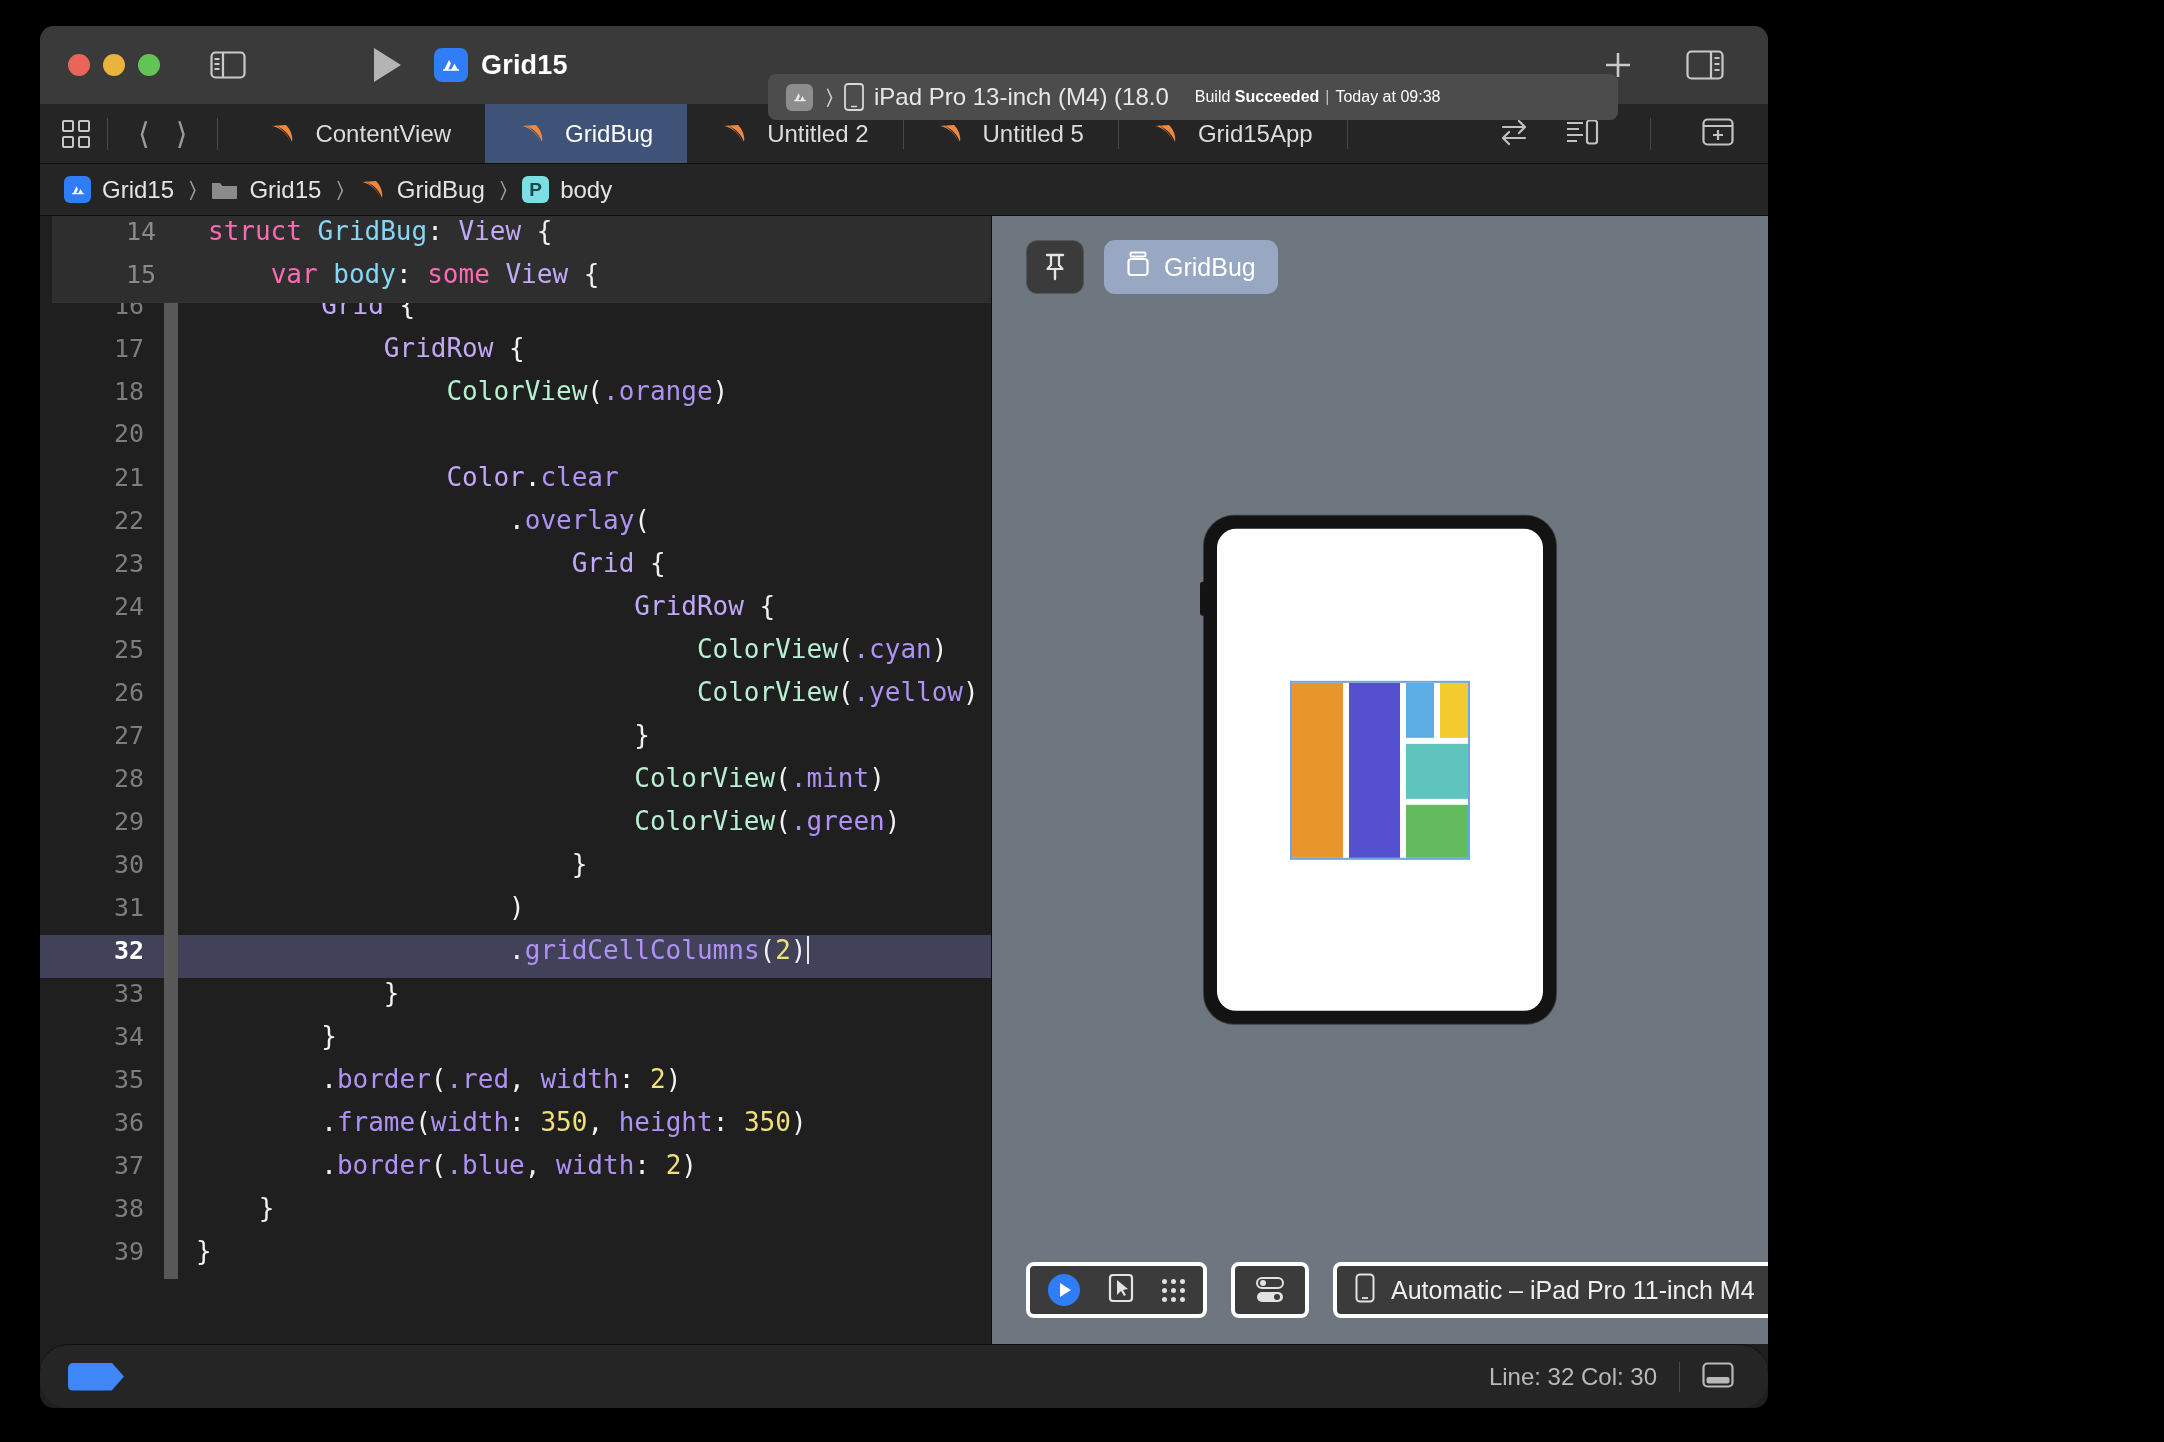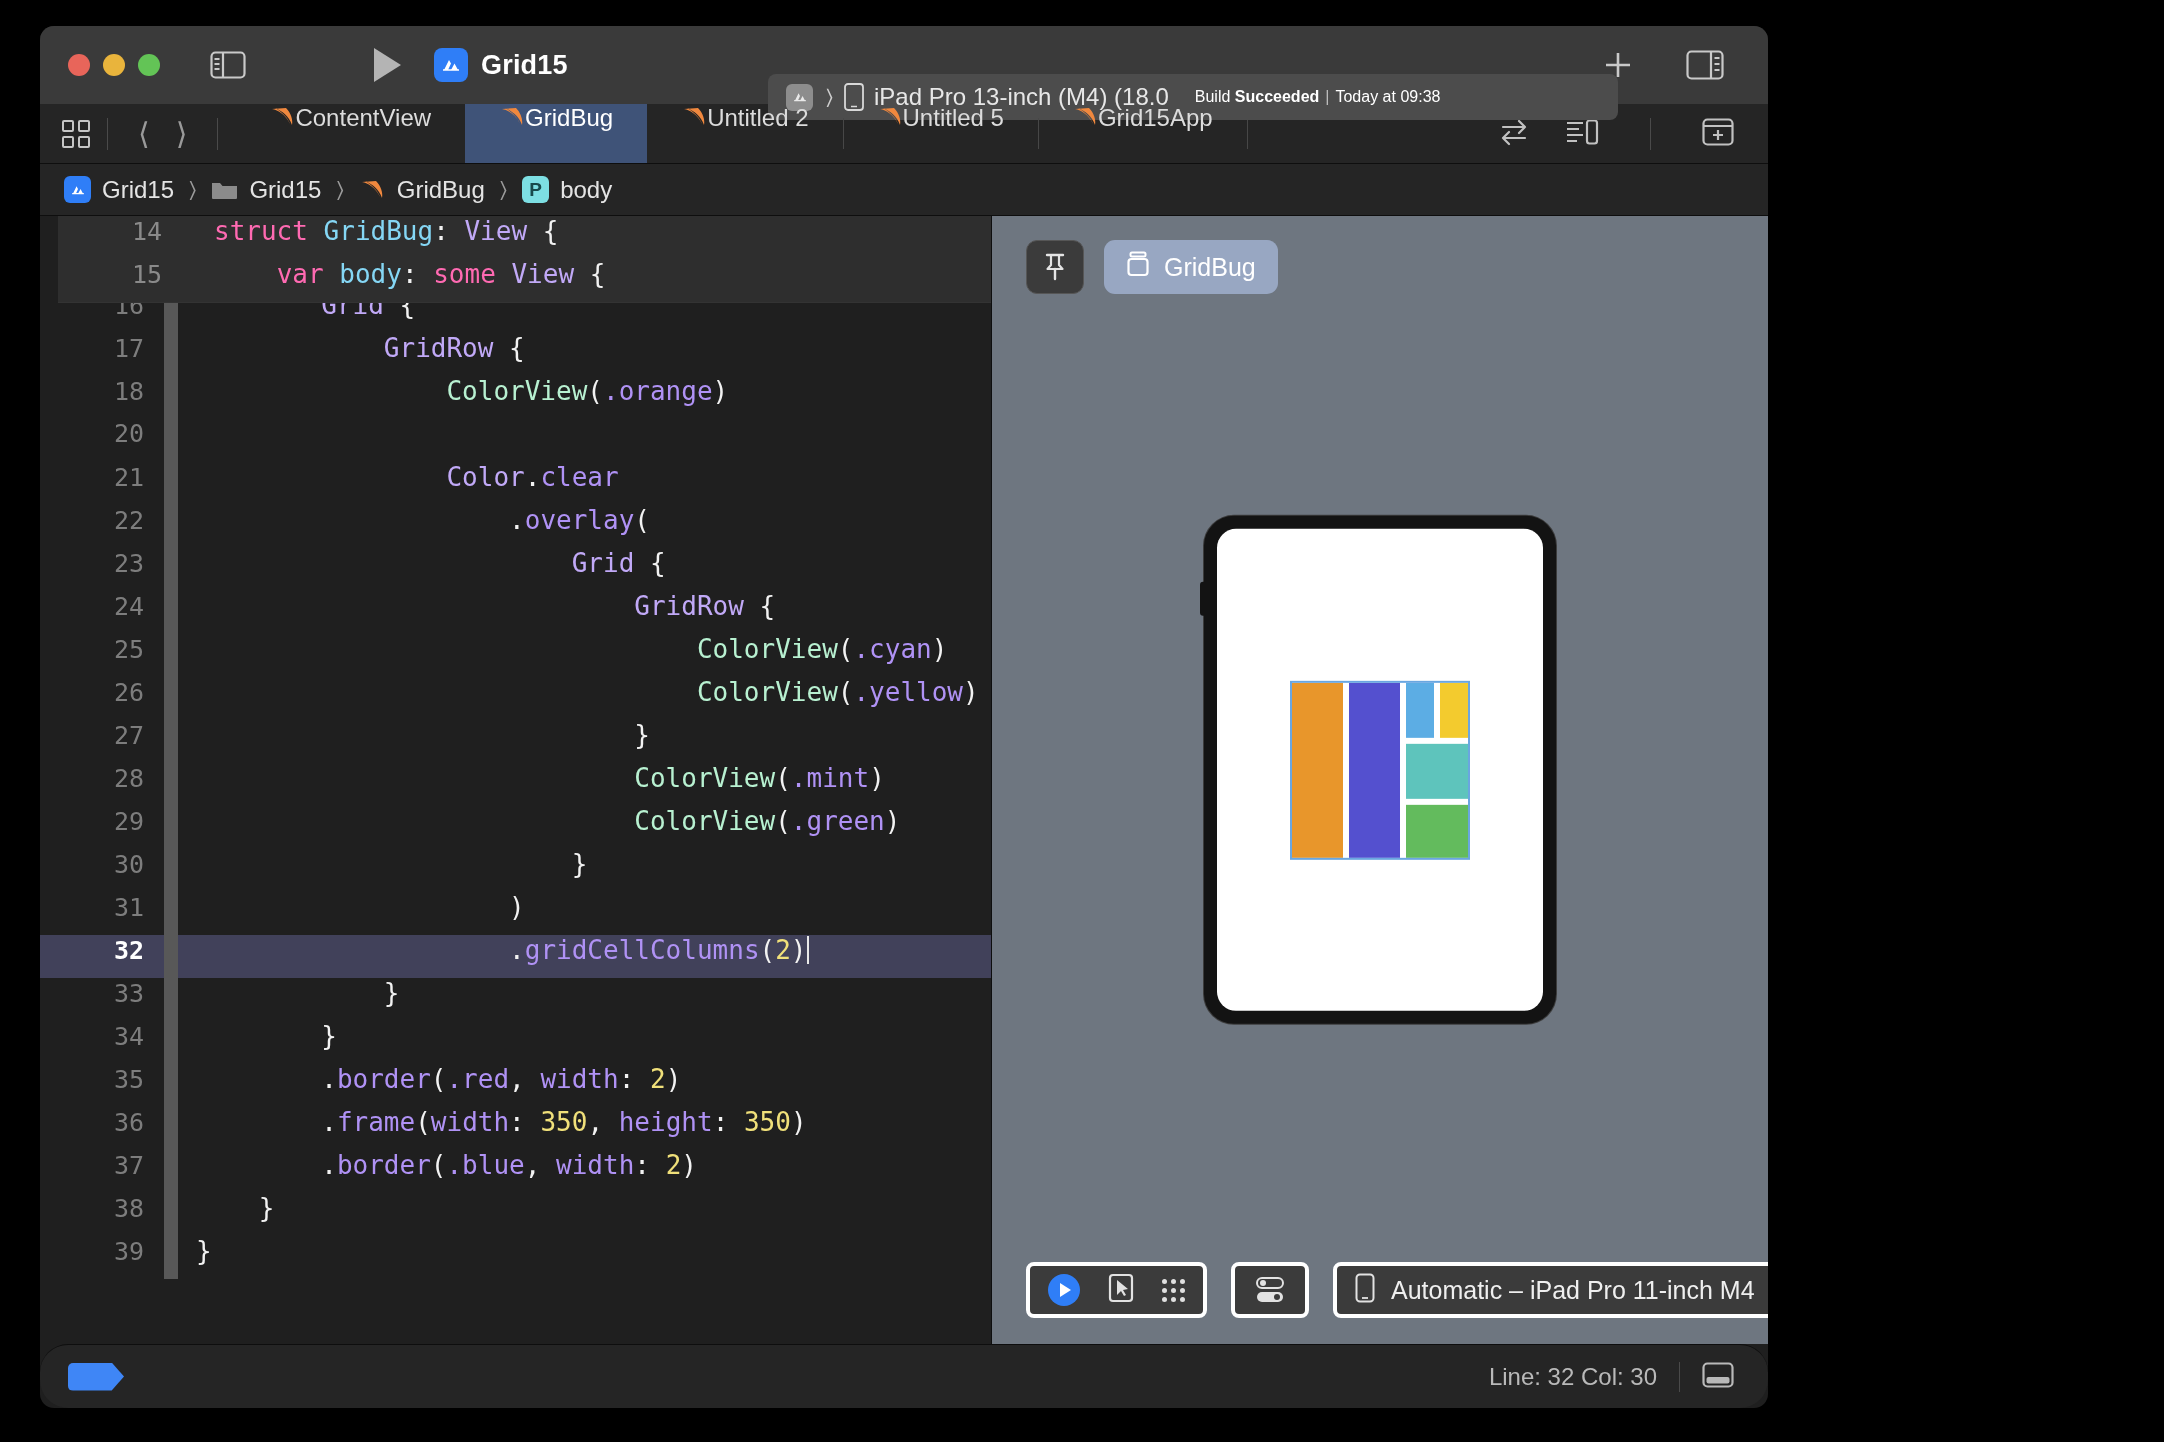--- a/index.html
+++ b/index.html
@@ -73,21 +73,21 @@
     display:flex; align-items:stretch;
     border-bottom:1px solid #0e0e0e;
   }
   #tab-left-ctl { display:flex; align-items:center; gap:0; padding-left:22px; }
   .grid4 { width:28px; height:28px; display:grid; grid-template-columns:1fr 1fr; grid-template-rows:1fr 1fr; gap:4px; }
   .grid4 i { border:2px solid #c6c6c6; border-radius:2px; display:block; }
   .vdiv { width:1px; height:32px; background:#4a4a4a; margin:0 17px; align-self:center; }
   .navarrow { color:#9a9a9a; font-size:30px; padding:0 13px; line-height:1; }
 
   .tab {
-    display:flex; gap:0;
+    display:flex; align-items:center; gap:20px;
     padding:0 34px;
     color:#dcdcdc; font-size:24px;
     position:relative;
   }
   .tab.active { background:#3f5378; color:#fff; }
   .tab + .tab::before {
     content:""; position:absolute; left:0; top:14px; bottom:14px; width:1px; background:#474747;
   }
   .tab.active::before, .tab.active + .tab::before { background:transparent; }
   .swift-bird { width:26px; height:26px; flex:0 0 26px; }
@@ -113,21 +113,21 @@
 
   
   #editor {
     width:952px; flex:0 0 952px;
     background:#1f1f1f;
     position:relative;
     overflow:hidden;
     border-right:1px solid #0e0e0e;
   }
   #sticky {
-    position:absolute; left:18px; right:0; top:0; z-index:5;
+    position:absolute; left:12px; right:0; top:0; z-index:5;
     background:#262626;
     border-bottom:1px solid #333;
   }
   #code-scroll { position:absolute; inset:0; }
   .line {
     display:flex; align-items:baseline;
     height:43px;
     font-family:"DejaVu Sans Mono", monospace;
     font-size:26px;
     white-space:pre;

